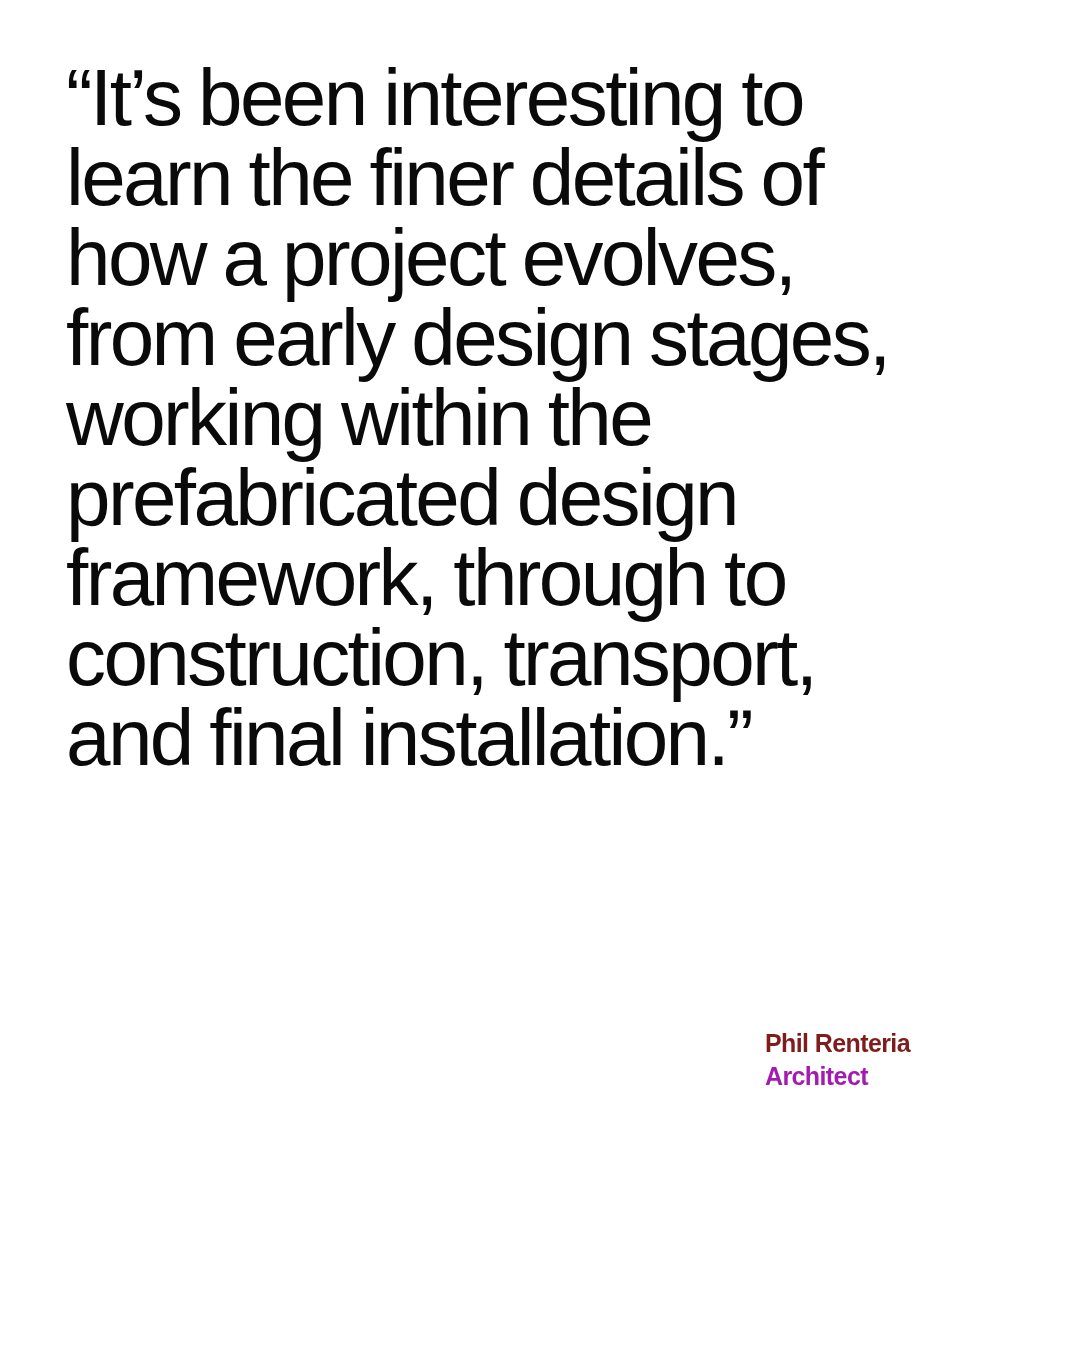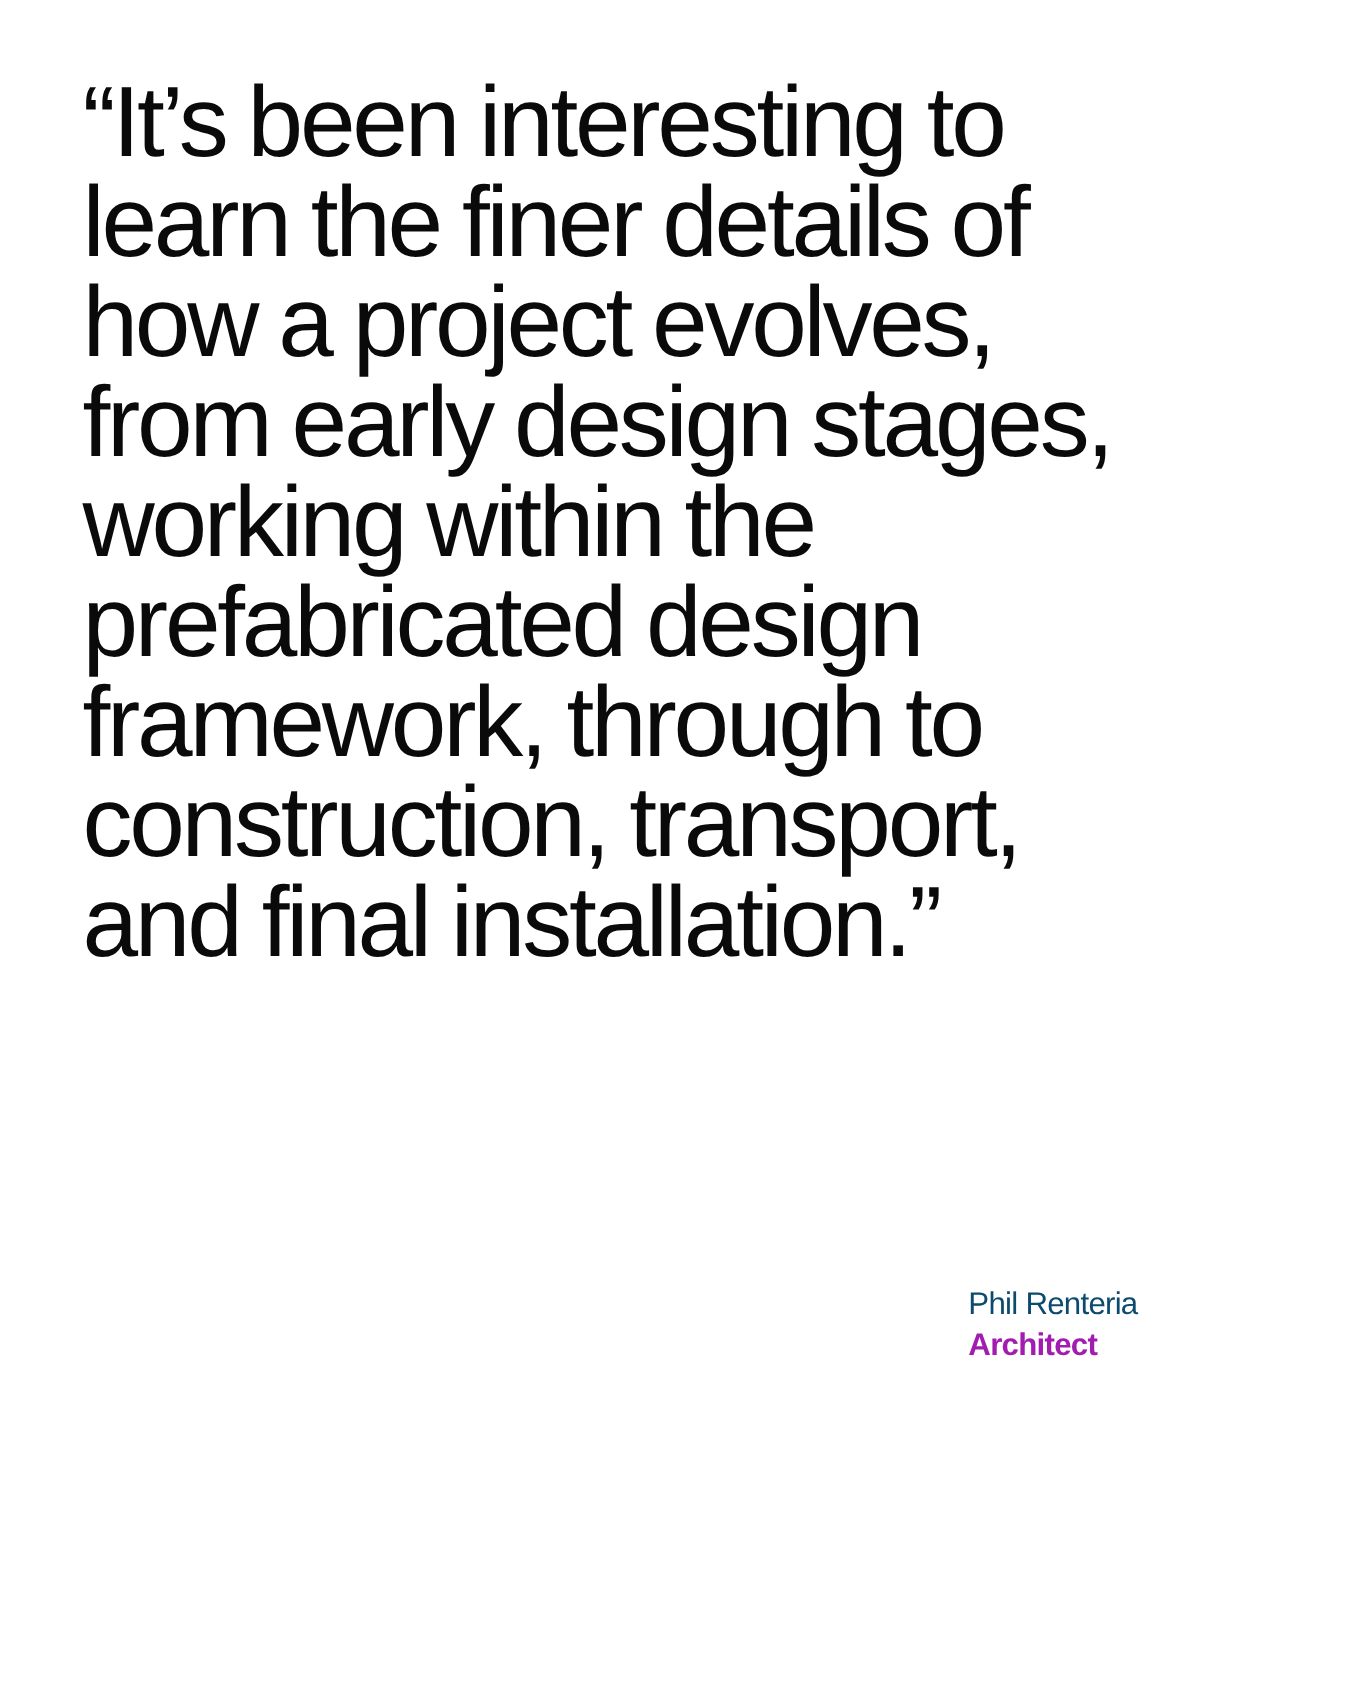--- a/index.html
+++ b/index.html
@@ -43,23 +43,23 @@
   .attribution {
     position: absolute;
     right: 170px;
     bottom: 108px;
     text-align: left;
   }
 
   .attr-name {
     font-family: "Liberation Sans", sans-serif;
     font-size: 25px;
-    font-weight: 400;
+    font-weight: 700;
     letter-spacing: -0.6px;
-    color: #0c4a6e;
+    color: #7f1d1d;
     line-height: 1.3;
     white-space: nowrap;
   }
 
   .attr-role {
     font-family: "Liberation Sans", sans-serif;
     font-size: 25px;
     font-weight: 700;
     letter-spacing: -0.6px;
     color: #a21caf;

